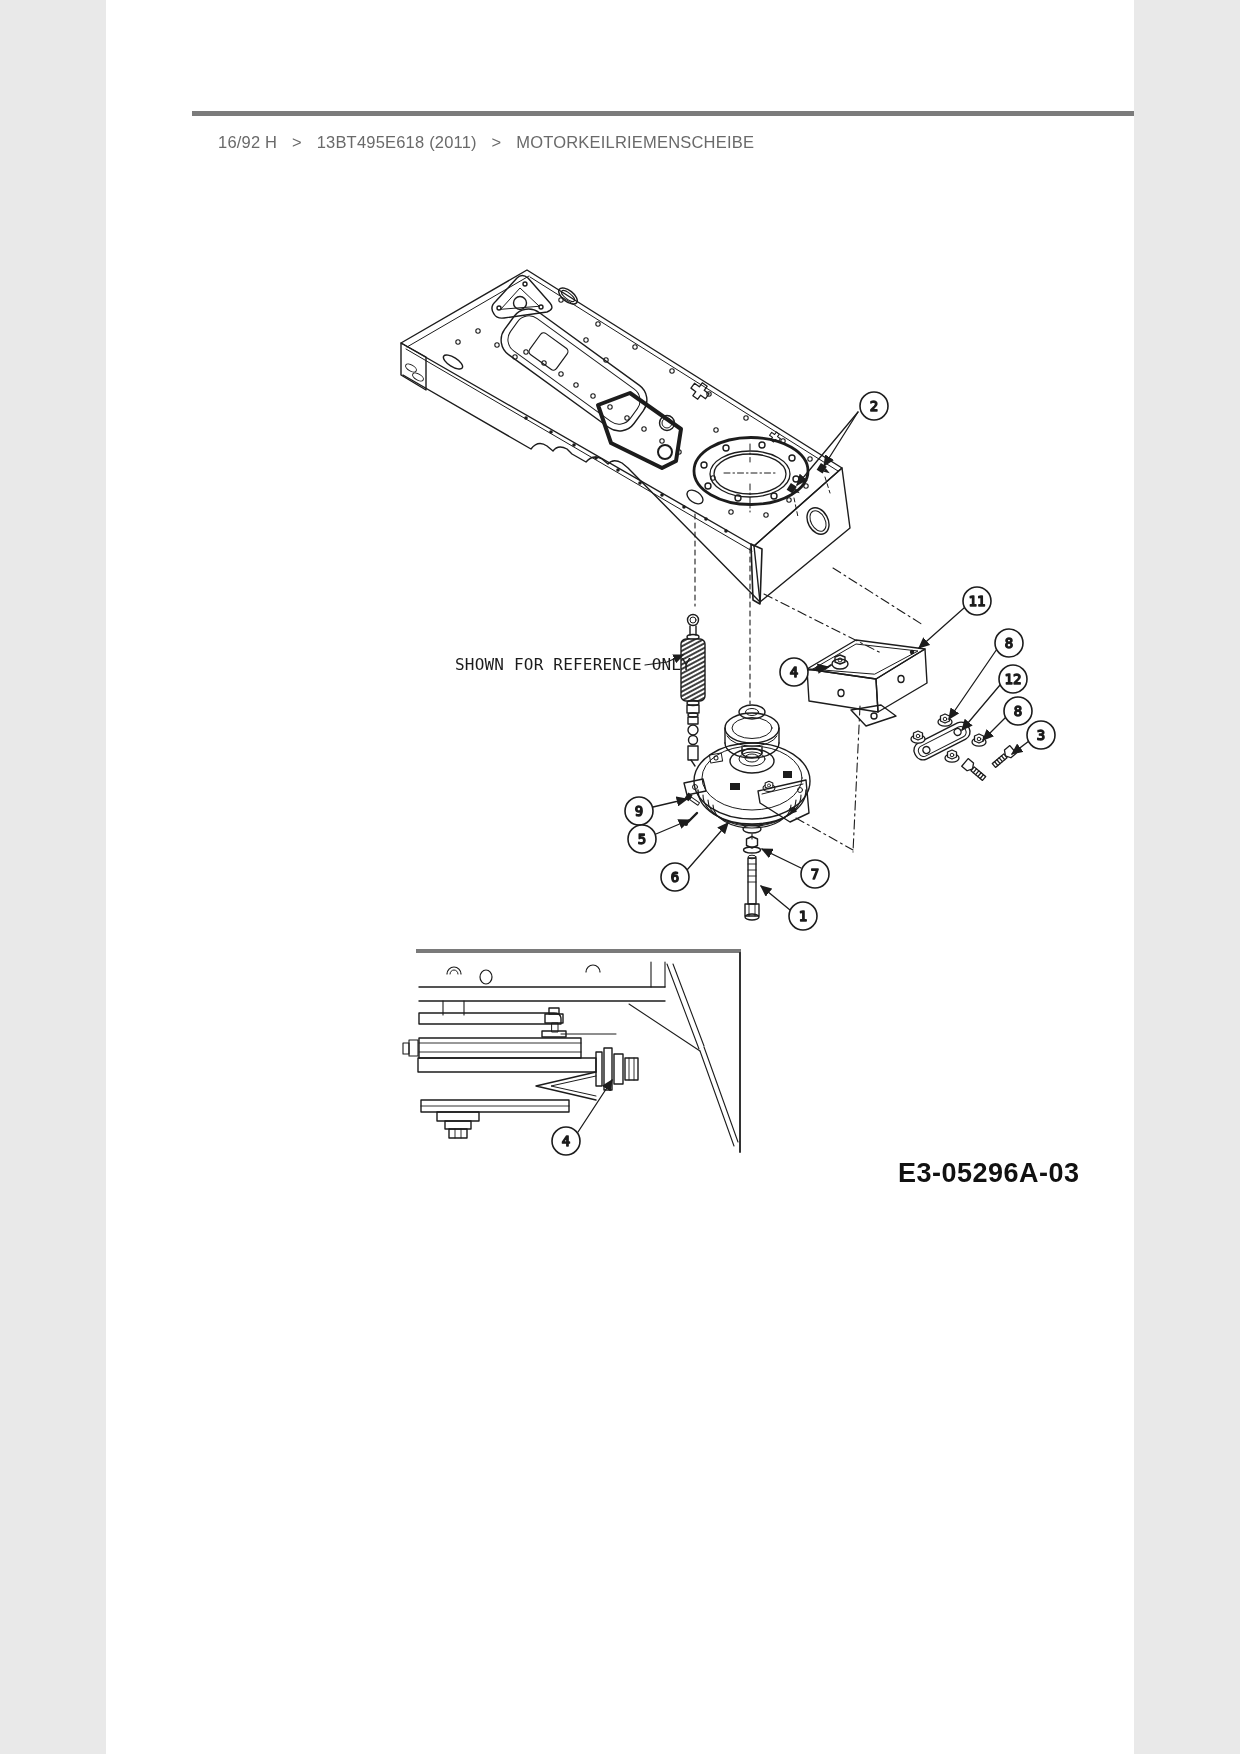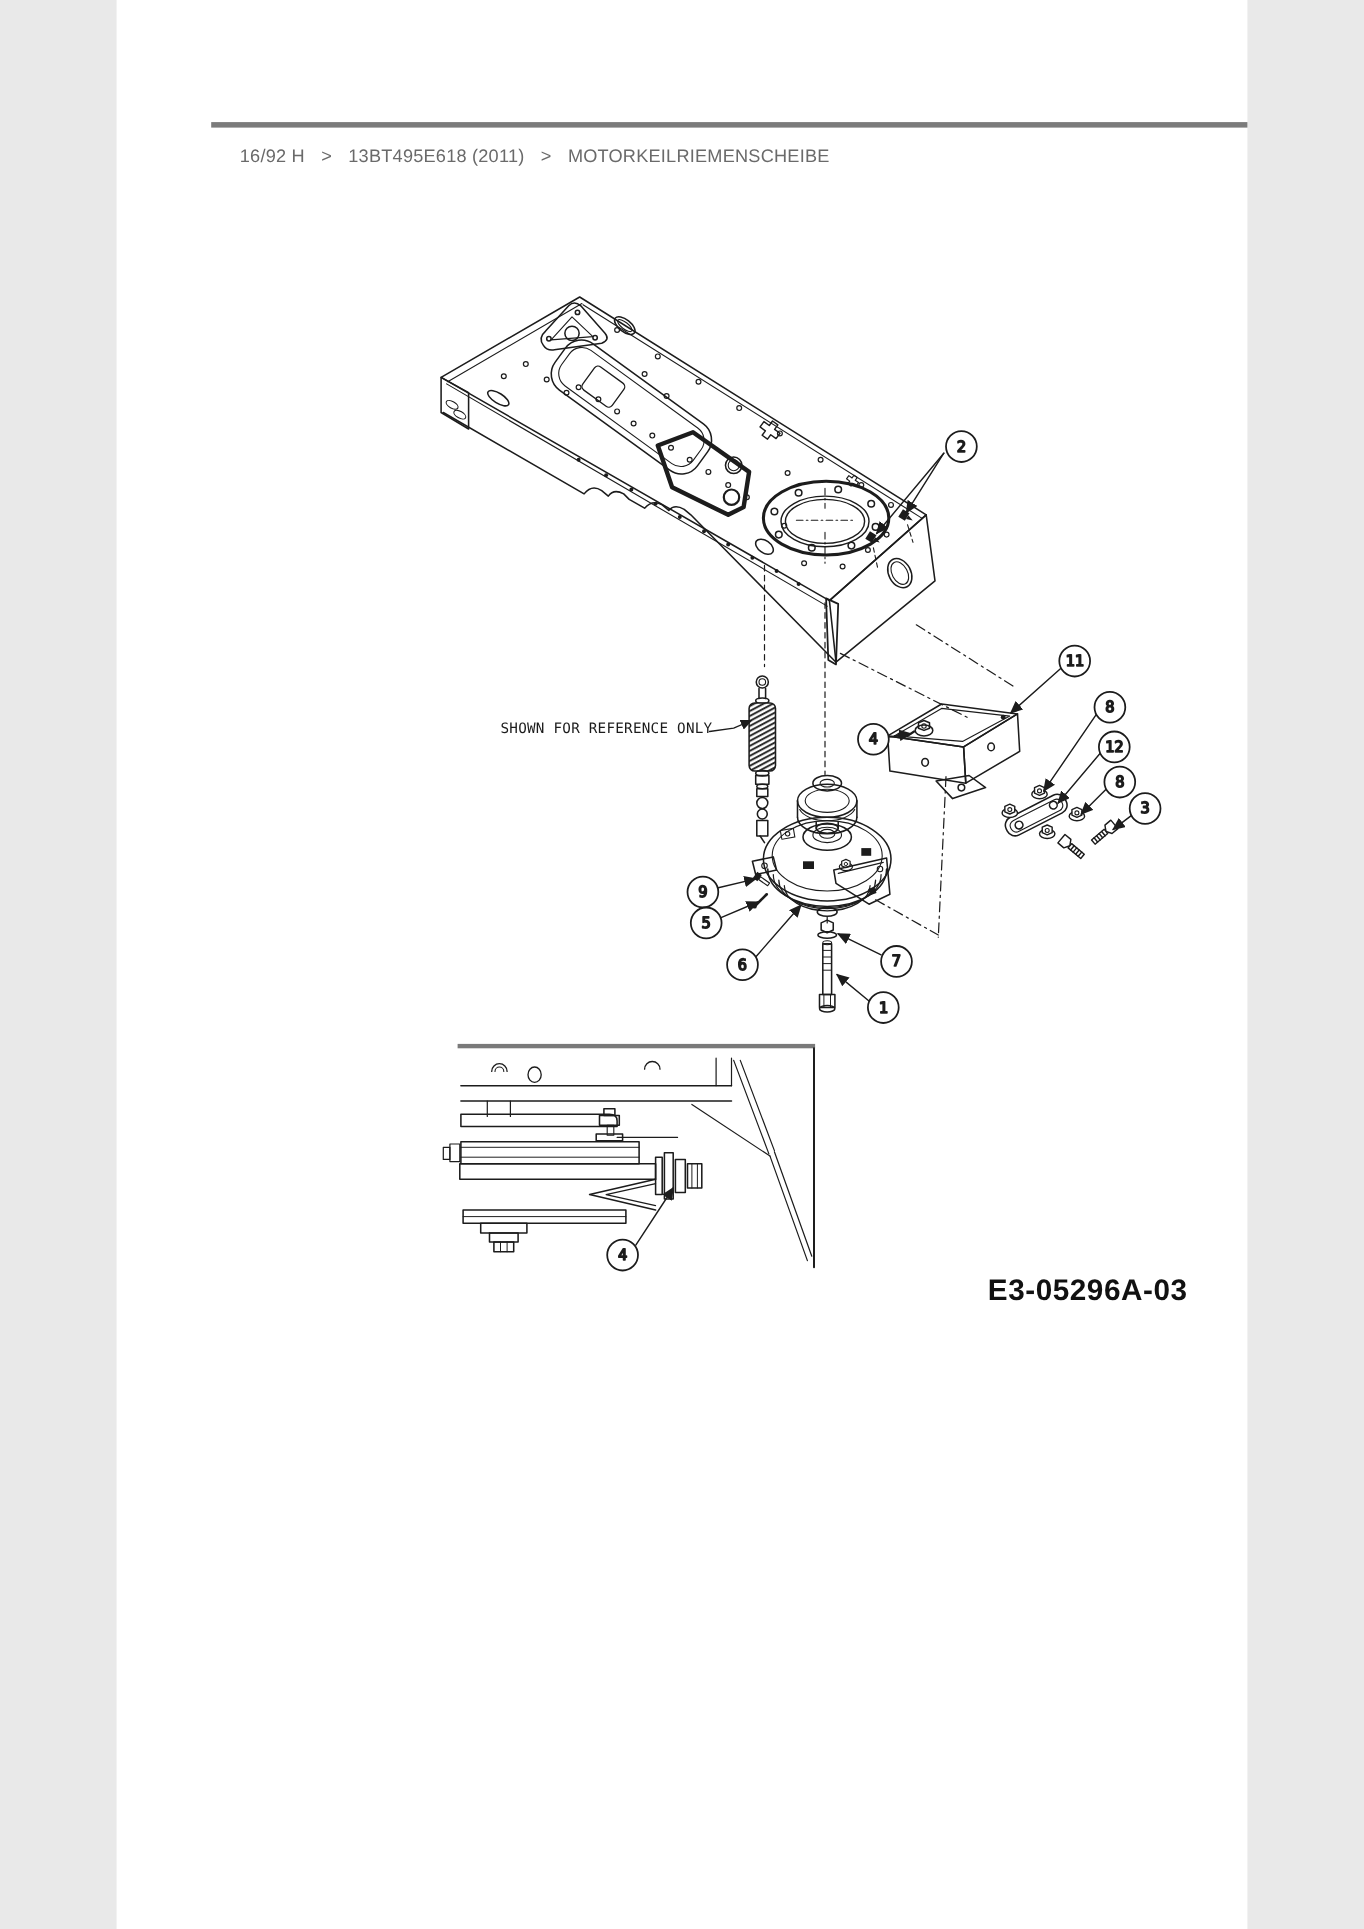--- a/index.html
+++ b/index.html
@@ -5,21 +5,21 @@
   html,body{margin:0;padding:0;background:#e9e9e9;}
   .page{position:relative;width:1028px;height:1754px;background:#ffffff;margin:0 auto;
         font-family:"Liberation Sans",sans-serif;overflow:hidden;}
   .rule{position:absolute;left:86px;top:111px;width:1068px;height:5px;background:#7b7b7b;}
   .breadcrumb{position:absolute;left:112px;top:133px;font-size:16.5px;color:#6a6a6a;
               letter-spacing:.2px;white-space:nowrap;}
   .breadcrumb .sep{margin:0 10px;color:#6a6a6a;}
   .diagram{position:absolute;left:0;top:0;width:1240px;height:1754px;}
   svg{position:absolute;left:0;top:0;}
   .ref-note{position:absolute;left:349px;top:655px;font-family:"DejaVu Sans Mono",monospace;
-            font-size:13px;color:#1c1c1c;letter-spacing:.2px;white-space:nowrap;}
+            font-size:16px;color:#1c1c1c;letter-spacing:.2px;white-space:nowrap;}
   .drawing-number{position:absolute;left:792px;top:1158px;font-size:27px;font-weight:600;
             color:#111;letter-spacing:.5px;white-space:nowrap;}
   .leader{stroke:#1c1c1c;stroke-width:1.3;fill:none;marker-end:url(#arrowhead);}
   .callout-circle{fill:#ffffff;stroke:#1c1c1c;stroke-width:1.6;}
   .callout-num{font-family:"DejaVu Sans Mono",monospace;font-size:14px;fill:#1c1c1c;
                text-anchor:middle;}
 </style>
 </head>
 <body>
 

